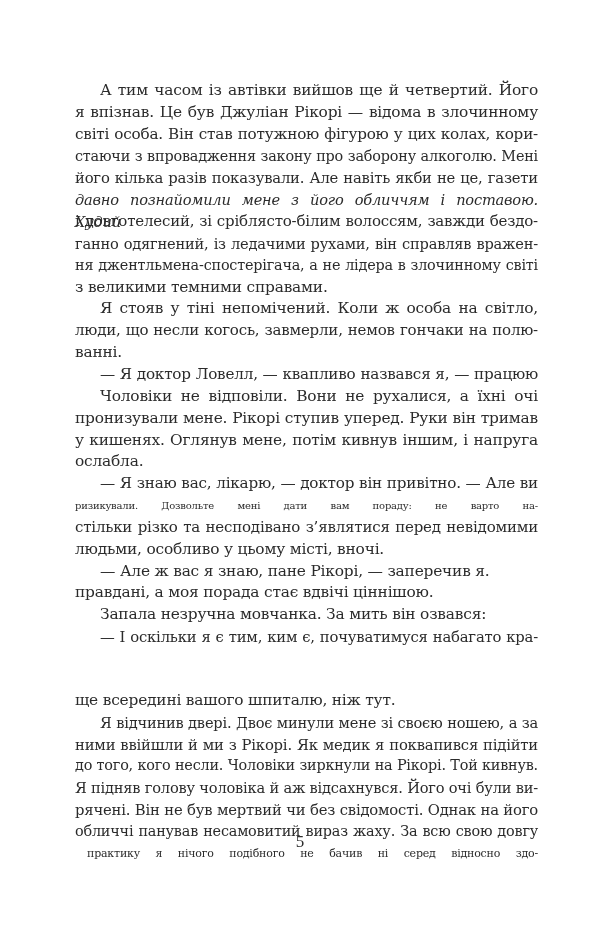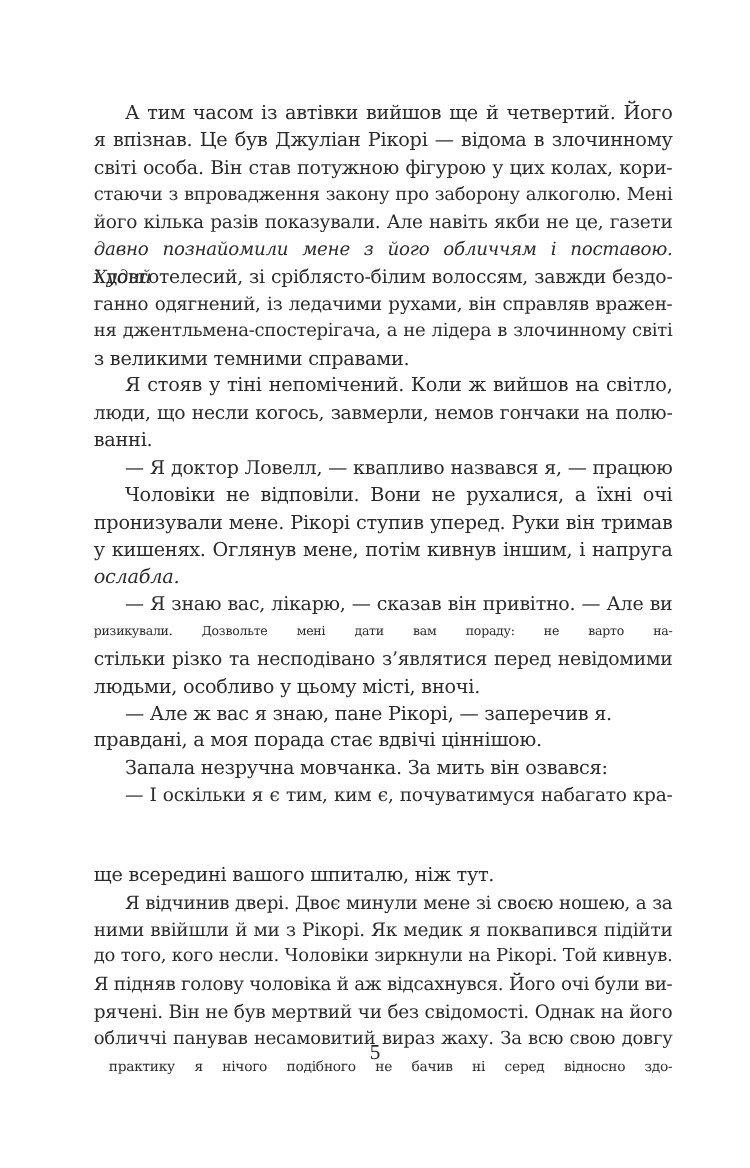--- a/index.html
+++ b/index.html
@@ -22,29 +22,29 @@
       <div class="line indent" style="white-space: normal;">А тим часом із автівки вийшов ще й четвертий. Його</div>
       <div class="line" style="white-space: normal;">я впізнав. Це був Джуліан Рікорі — відома в злочинному</div>
       <div class="line" style="white-space: normal; font-size: 15.2px;">світі особа. Він став потужною фігурою у цих колах, кори-</div>
       <div class="line" style="white-space: normal; font-size: 14.4px;">стаючи з впровадження закону про заборону алкоголю. Мені</div>
       <div class="line" style="white-space: normal; font-size: 14.8px;">його кілька разів показували. Але навіть якби не це, газети</div>
       <div class="line" style="white-space: normal; font-size: 14.6px; font-style: italic;">давно познайомили мене з його обличчям і поставою. Худий</div>
       <div class="line" style="white-space: normal; font-size: 15px;">і довготелесий, зі сріблясто-білим волоссям, завжди бездо-</div>
       <div class="line" style="white-space: normal; font-size: 14.6px;">ганно одягнений, із ледачими рухами, він справляв вражен-</div>
       <div class="line" style="white-space: normal; font-size: 14.4px;">ня джентльмена-спостерігача, а не лідера в злочинному світі</div>
       <div class="line last" style="white-space: normal;">з великими темними справами.</div>
-      <div class="line indent" style="white-space: normal;">Я стояв у тіні непомічений. Коли ж вийшов на світло,</div>
+      <div class="line indent" style="white-space: normal;">Я стояв у тіні непомічений. Коли ж особа на світло,</div>
       <div class="line" style="white-space: normal; font-size: 15px;">люди, що несли когось, завмерли, немов гончаки на полю-</div>
       <div class="line last" style="white-space: normal;">ванні.</div>
       <div class="line indent" style="white-space: normal; font-size: 15.2px;">— Я доктор Ловелл, — квапливо назвався я, — працюю</div>
       <div class="line indent" style="white-space: normal;">Чоловіки не відповіли. Вони не рухалися, а їхні очі</div>
       <div class="line" style="white-space: normal;">пронизували мене. Рікорі ступив уперед. Руки він тримав</div>
       <div class="line" style="white-space: normal;">у кишенях. Оглянув мене, потім кивнув іншим, і напруга</div>
-      <div class="line last" style="white-space: normal; font-style: italic;">ослабла.</div>
-      <div class="line indent" style="white-space: normal; font-size: 15.2px;">— Я знаю вас, лікарю, — сказав він привітно. — Але ви</div>
+      <div class="line last" style="white-space: normal;">ослабла.</div>
+      <div class="line indent" style="white-space: normal; font-size: 15.2px;">— Я знаю вас, лікарю, — доктор він привітно. — Але ви</div>
       <div class="line" style="white-space: normal; font-size: 10px;">ризикували. Дозвольте мені дати вам пораду: не варто на-</div>
       <div class="line" style="white-space: normal; font-size: 15px;">стільки різко та несподівано з’являтися перед невідомими</div>
       <div class="line last" style="white-space: normal;">людьми, особливо у цьому місті, вночі.</div>
       <div class="line indent last" style="white-space: normal;">— Але ж вас я знаю, пане Рікорі, — заперечив я.</div>
       <div class="line last" style="white-space: normal;">правдані, а моя порада стає вдвічі ціннішою.</div>
       <div class="line indent last" style="white-space: normal;">Запала незручна мовчанка. За мить він озвався:</div>
       <div class="line indent" style="white-space: normal; font-size: 14.8px;">— І оскільки я є тим, ким є, почуватимуся набагато кра-</div>
       <div class="line last" style="white-space: normal; margin-top: 42px;">ще всередині вашого шпиталю, ніж тут.</div>
       <div class="line indent" style="white-space: normal; font-size: 14.6px;">Я відчинив двері. Двоє минули мене зі своєю ношею, а за</div>
       <div class="line" style="white-space: normal; font-size: 14.8px;">ними ввійшли й ми з Рікорі. Як медик я поквапився підійти</div>

